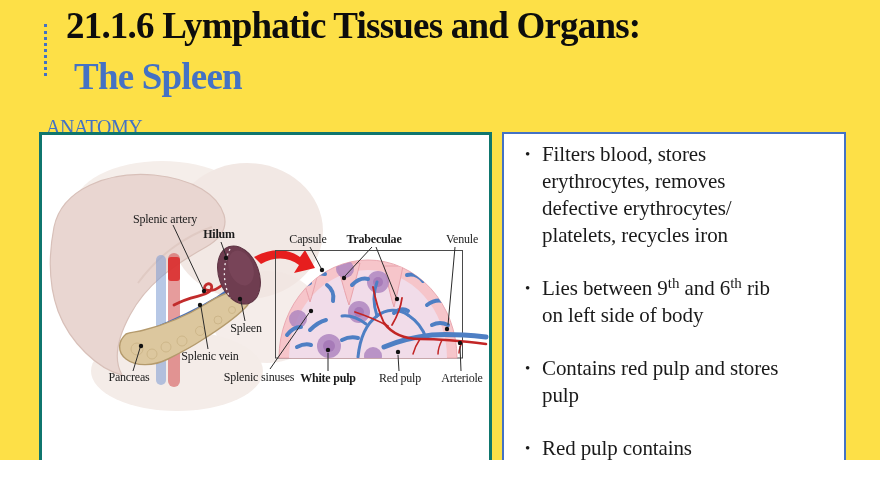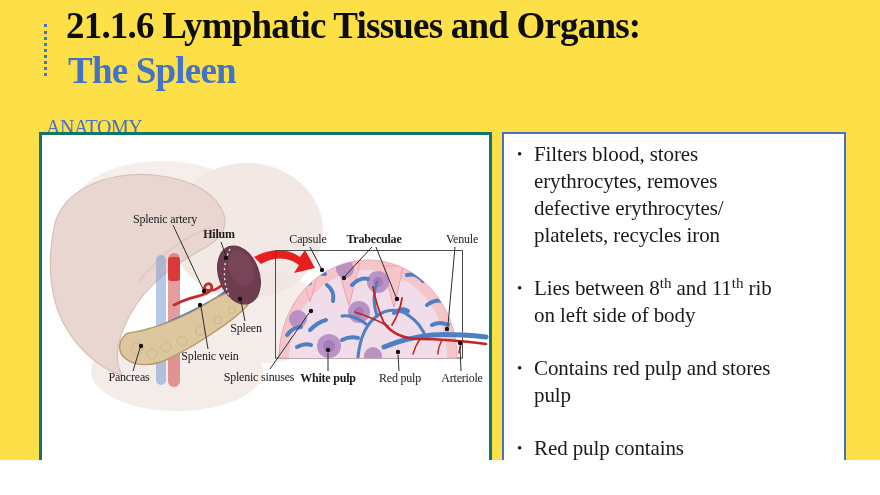--- a/index.html
+++ b/index.html
@@ -11,40 +11,41 @@
   .title-dots {
     position:absolute; left:44px; top:24px; height:52px; width:0;
     border-left:3px dotted #4472c4;
   }
   .title-l1 {
     position:absolute; left:66px; top:4px; margin:0; width:800px;
     font-size:37px; font-weight:bold; color:#0d0d0d; letter-spacing:-0.8px;
     line-height:44px; white-space:nowrap;
   }
   .title-l2 {
-    position:absolute; left:66px; top:47px; margin:2px;
+    position:absolute; left:66px; top:47px; margin:8px;
     font-size:37px; font-weight:bold; color:#4472c4; letter-spacing:-0.8px;
     line-height:44px; white-space:nowrap;
   }
   
   .sec-head {
     position:absolute; top:116px; font-size:20px; color:#4472c4;
     letter-spacing:-0.5px; font-weight:400;
   }
   .anatomy-head { left:46px; }
   .features-head { left:511px;margin-top:16px; }
   
   .anatomy-box {
     position:absolute; left:39px; top:132px; width:453px; height:331px;
     border:3px solid #0f766e; box-sizing:border-box; background:#ffffff;
   }
   .features-box {
     position:absolute; left:502px; top:132px; width:344px; height:330px;
     border:2px solid #4472c4; box-sizing:border-box; background:#ffffff;
     overflow:visible;
+    padding-left:8px;
   }
   
   .bullets { list-style:none; margin:0; padding:7px 2px 0 13px; }
   .bullets li {
     display:grid; grid-template-columns:17px 1fr; margin:0 0 26px 0;
     font-size:21px; line-height:27px; color:#1a1a1a;
   }
   .bullets li::before {
     content:"\2022"; font-size:15px; line-height:27px; color:#1a1a1a;
   }
@@ -242,21 +243,21 @@
 
   <div class="features-box">
     <ul class="bullets">
       <li>
         <span class="bt">Filters blood, stores
 erythrocytes, removes
 defective erythrocytes/
 platelets, recycles iron</span>
       </li>
       <li>
-        <span class="bt"><span>Lies between 8</span><sup>th</sup><span> and 11</span><sup>th</sup><span> rib
+        <span class="bt"><span>Lies between 9</span><sup>th</sup><span> and 6</span><sup>th</sup><span> rib
 on left side of body</span></span>
       </li>
       <li>
         <span class="bt">Contains red pulp and stores
 pulp</span>
       </li>
       <li>
         <span class="bt">Red pulp contains
 macrophages, erythrocytes,
 platelets, granulocytes</span>

